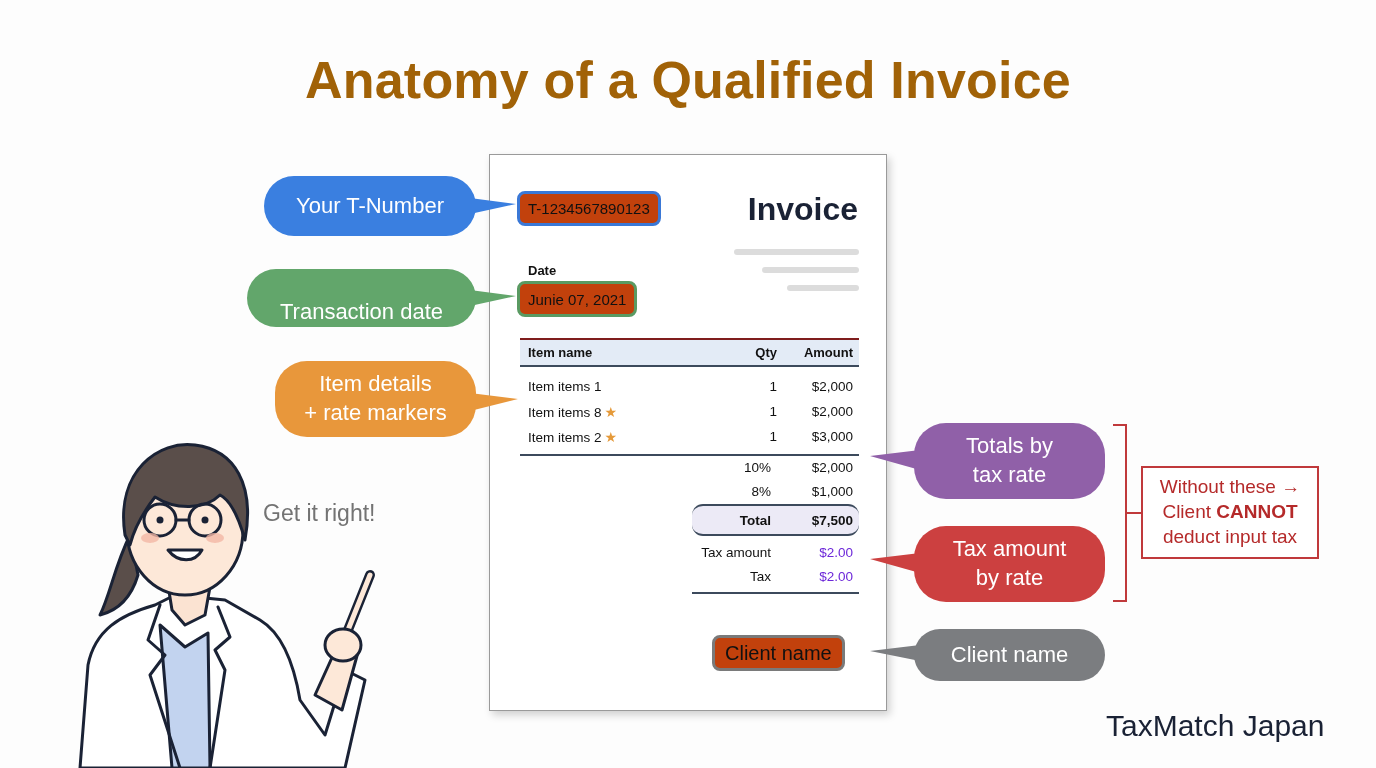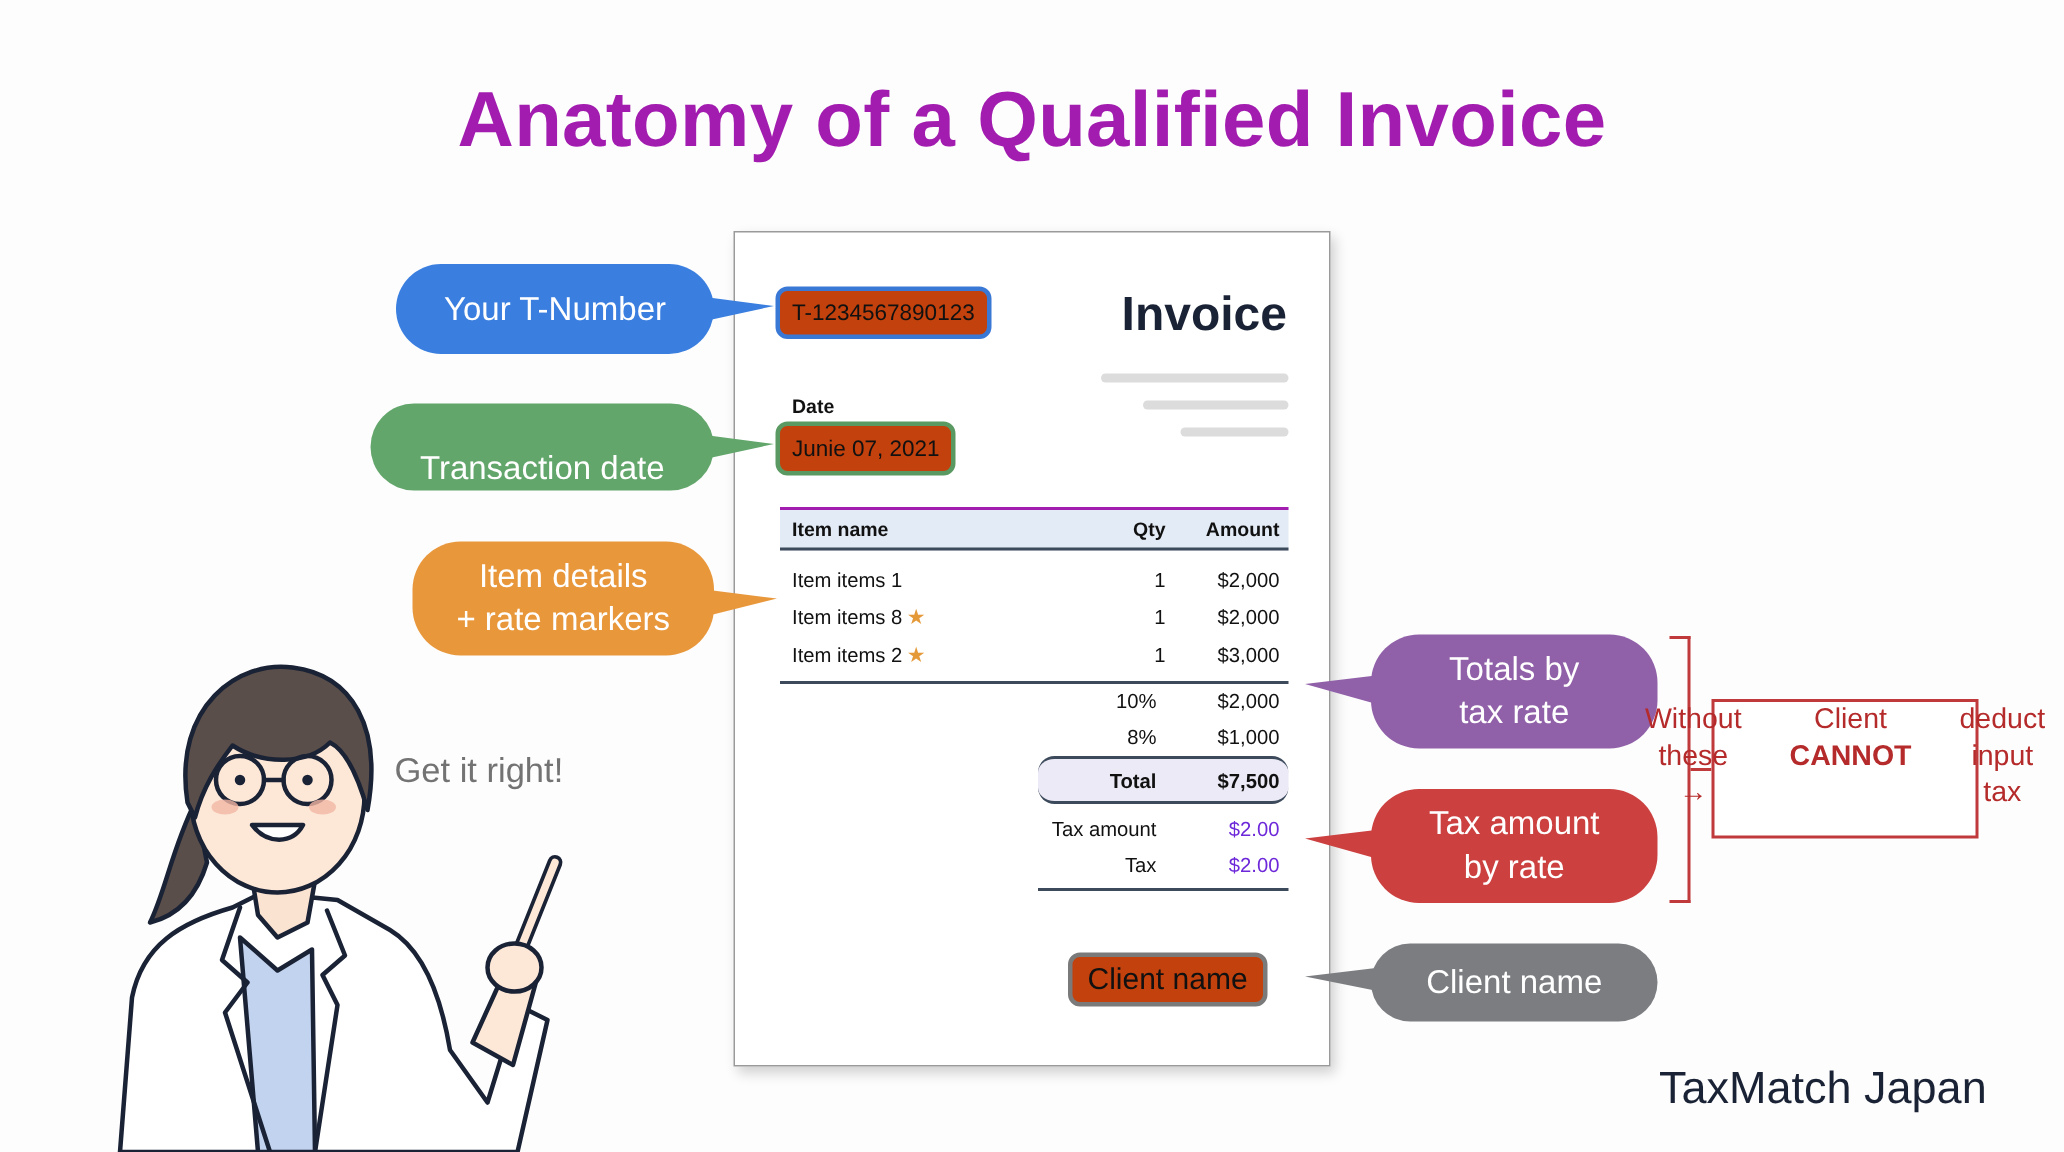--- a/index.html
+++ b/index.html
@@ -1,32 +1,32 @@
 <!DOCTYPE html>
 <html><head>
 <meta charset="utf-8">
 <style>
   * { box-sizing: border-box; margin: 0; padding: 0; }
   html, body { width: 1376px; height: 768px; overflow: hidden; background: #fdfdfd; }
   body { position: relative; font-family: "Liberation Sans", "DejaVu Sans", sans-serif; color: #1a2235; }
 
-  .title { position: absolute; left: 0; width: 1376px; top: 50px; text-align: center; font-size: 52px; font-weight: bold; color: #a21caf; letter-spacing: 0.2px; }
+  .title { position: absolute; left: 0; width: 1376px; top: 50px; text-align: center; font-size: 52px; font-weight: bold; color: #a16207; letter-spacing: 0.2px; }
 
   
   .sheet { position: absolute; left: 489px; top: 154px; width: 398px; height: 557px; background: #fff; border: 1px solid #9a9a9a; box-shadow: 3px 4px 8px rgba(0,0,0,0.18); }
   .inv-title { position: absolute; right: 28px; top: 36px; font-size: 32px; font-weight: bold; color: #1a2235; }
   .gray-line { position: absolute; height: 6px; border-radius: 3px; background: #dcdcdc; }
 
   .boxed { position: absolute; border-radius: 8px; border: 3px solid; background: #c2410c; font-size: 15px; padding: 0 8px; display: flex; align-items: center; color: #111; }
   .tnum { left: 27px; top: 36px; height: 35px; border-color: #3a78d6; }
   .date-label { position: absolute; left: 38px; top: 108px; font-size: 13px; font-weight: bold; color: #111; }
   .date { left: 27px; top: 126px; height: 36px; border-color: #5a9a62; }
 
   .tbl { position: absolute; left: 30px; top: 183px; width: 339px; }
-  .thead { height: 29px; background: #e3ebf6; border-top: 2px solid #a21caf; border-bottom: 2px solid #3c4a5c; display: flex; align-items: center; font-size: 13px; font-weight: bold; color: #111; }
+  .thead { height: 29px; background: #e3ebf6; border-top: 2px solid #7f1d1d; border-bottom: 2px solid #3c4a5c; display: flex; align-items: center; font-size: 13px; font-weight: bold; color: #111; }
   .row { height: 25px; display: flex; align-items: center; font-size: 13.5px; color: #111; }
   .c-name { flex: 1; padding-left: 8px; }
   .c-qty { width: 60px; text-align: right; }
   .c-amt { width: 82px; text-align: right; padding-right: 6px; }
   .rows { padding-top: 7px; padding-bottom: 5px; border-bottom: 2px solid #3c4a5c; }
   .star { color: #e59a3a; font-size: 14px; margin-left: 3px; }
 
   .sum { position: absolute; left: 202px; width: 167px; font-size: 13.5px; color: #111; }
   .sum .r { height: 24px; display: flex; align-items: center; }
   .sum .k { flex: 1; text-align: right; padding-right: 22px; }
@@ -42,21 +42,21 @@
   .tail { position: absolute; width: 0; height: 0; }
   .b-blue { left: 264px; top: 176px; width: 212px; height: 60px; background: #3a7fe0; }
   .b-green { left: 247px; top: 269px; width: 229px; height: 58px; background: #62a66b; align-items: flex-end; }
   .b-orange { left: 275px; top: 361px; width: 201px; height: 76px; background: #e8973b; }
   .b-purple { left: 914px; top: 423px; width: 191px; height: 76px; background: #9060a8; text-align: center; }
   .b-red { left: 914px; top: 526px; width: 191px; height: 76px; background: #cc4040; }
   .b-gray { left: 914px; top: 629px; width: 191px; height: 52px; background: #7b7d80; }
 
   .bracket { position: absolute; left: 1113px; top: 424px; width: 14px; height: 178px; border: 2px solid #c0393b; border-left: none; }
   .bracket-stem { position: absolute; left: 1127px; top: 512px; width: 14px; height: 2px; background: #c0393b; }
-  .warn { position: absolute; left: 1141px; top: 466px; width: 178px; height: 93px; border: 2px solid #c0393b; background: #fff; color: #b52a2a; font-size: 19px; text-align: center; display: flex; flex-direction: row; justify-content: center; line-height: 1.3; gap: 32px; }
+  .warn { position: absolute; left: 1141px; top: 466px; width: 178px; height: 93px; border: 2px solid #c0393b; background: #fff; color: #b52a2a; font-size: 19px; text-align: center; display: flex; flex-direction: column; justify-content: center; line-height: 1.3; }
 
   .shout { position: absolute; left: 263px; top: 500px; font-size: 23px; color: #737373; }
   .brand { position: absolute; left: 1106px; top: 709px; font-size: 30px; color: #1a2235; }
   .person { position: absolute; left: 60px; top: 425px; }
 </style>
 </head>
 <body>
 
 <div class="title">Anatomy of a Qualified Invoice</div>
 

